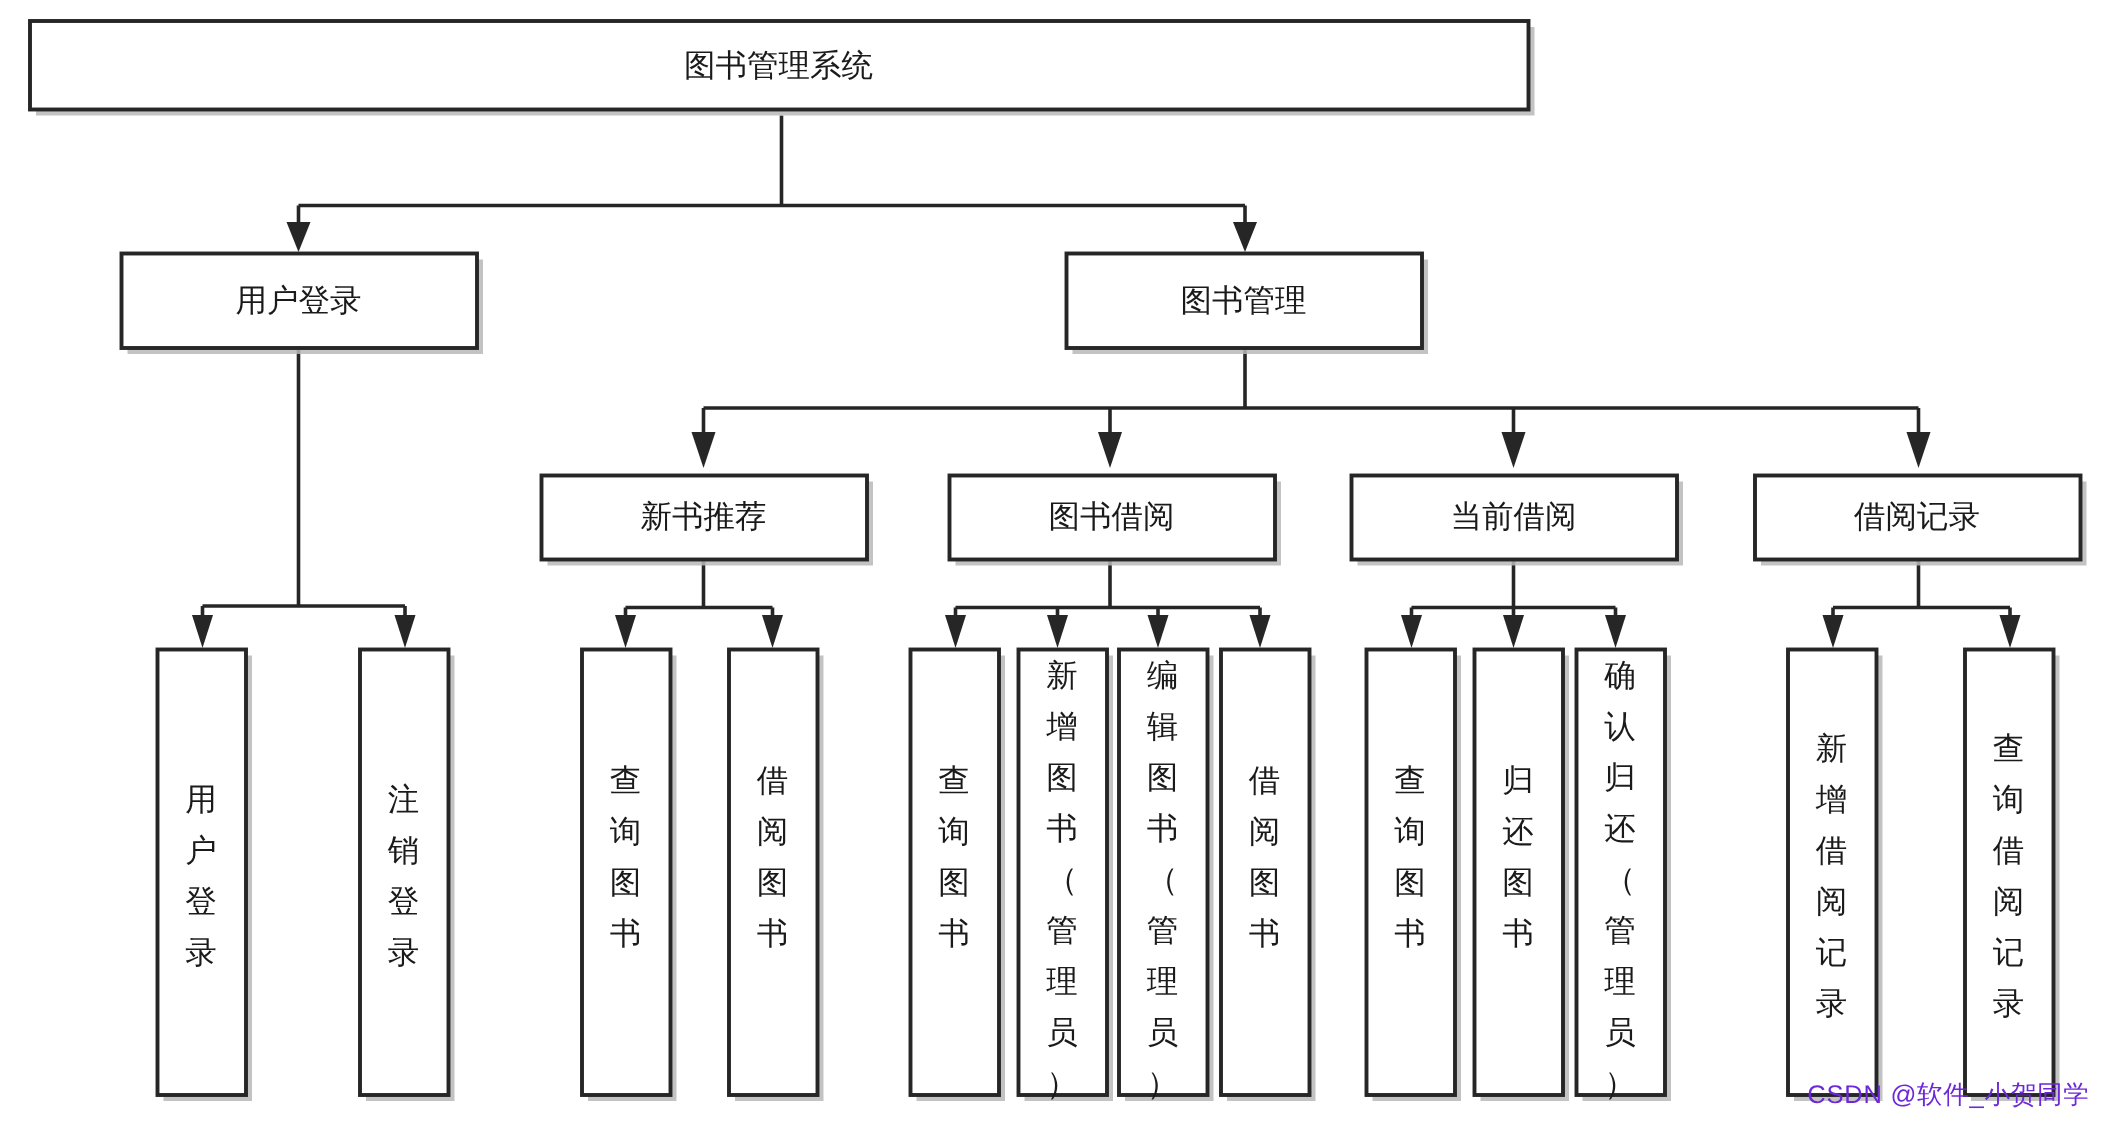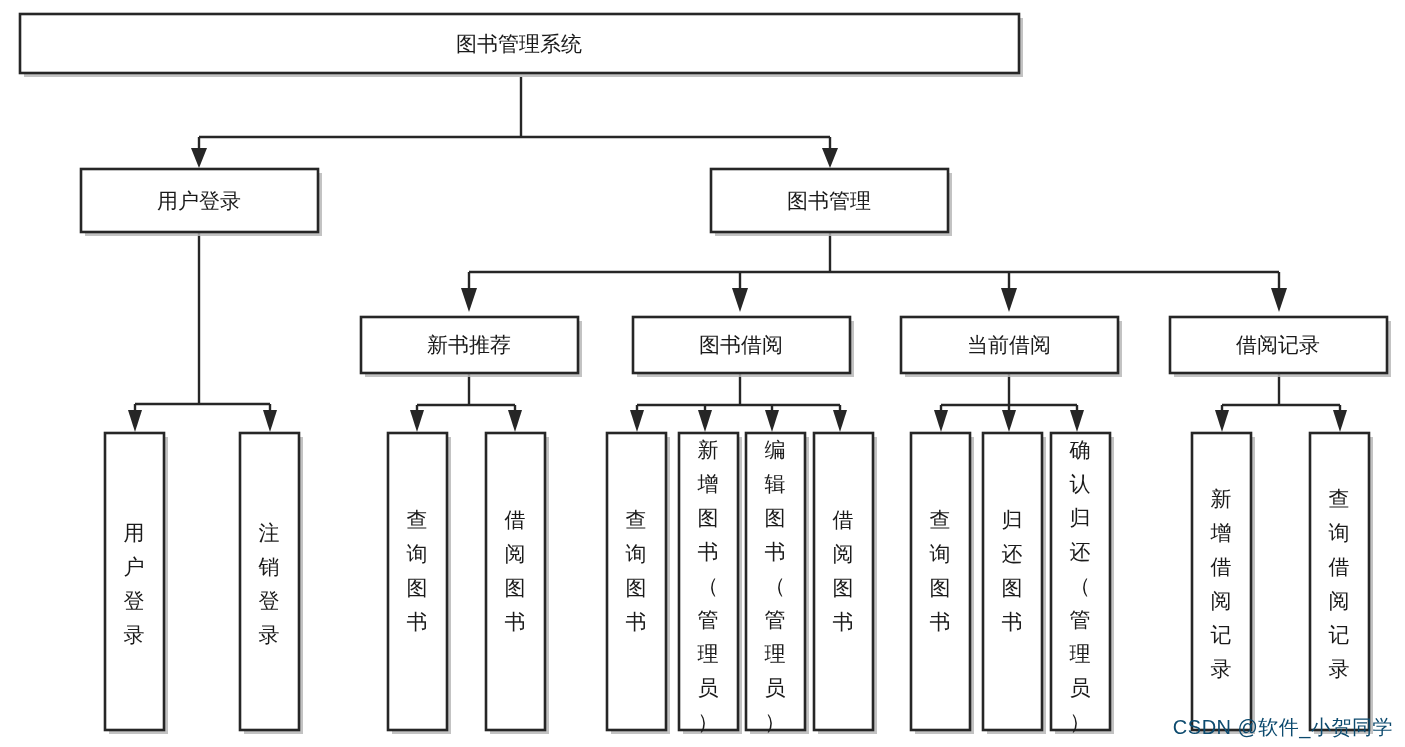--- a/index.html
+++ b/index.html
@@ -57,22 +57,22 @@
     font-family: "Liberation Sans", "DejaVu Sans", sans-serif;
     font-size: 21px;
     fill: #1a1a1a;
     text-anchor: middle;
   }
   .watermark {
     position: absolute;
     right: 12px;
     bottom: 6px;
     font-family: "Liberation Sans", "DejaVu Sans", sans-serif;
-    font-size: 20px;
-    color: #0c4a6e;
+    font-size: 17px;
+    color: #6d28d9;
     letter-spacing: 0.5px;
     white-space: nowrap;
     user-select: none;
   }
 </style>
 </head>
 <body>
 
 <div id="diagram-root">
   <svg class="diagram" viewBox="0 0 1405 747" xmlns="http://www.w3.org/2000/svg">

